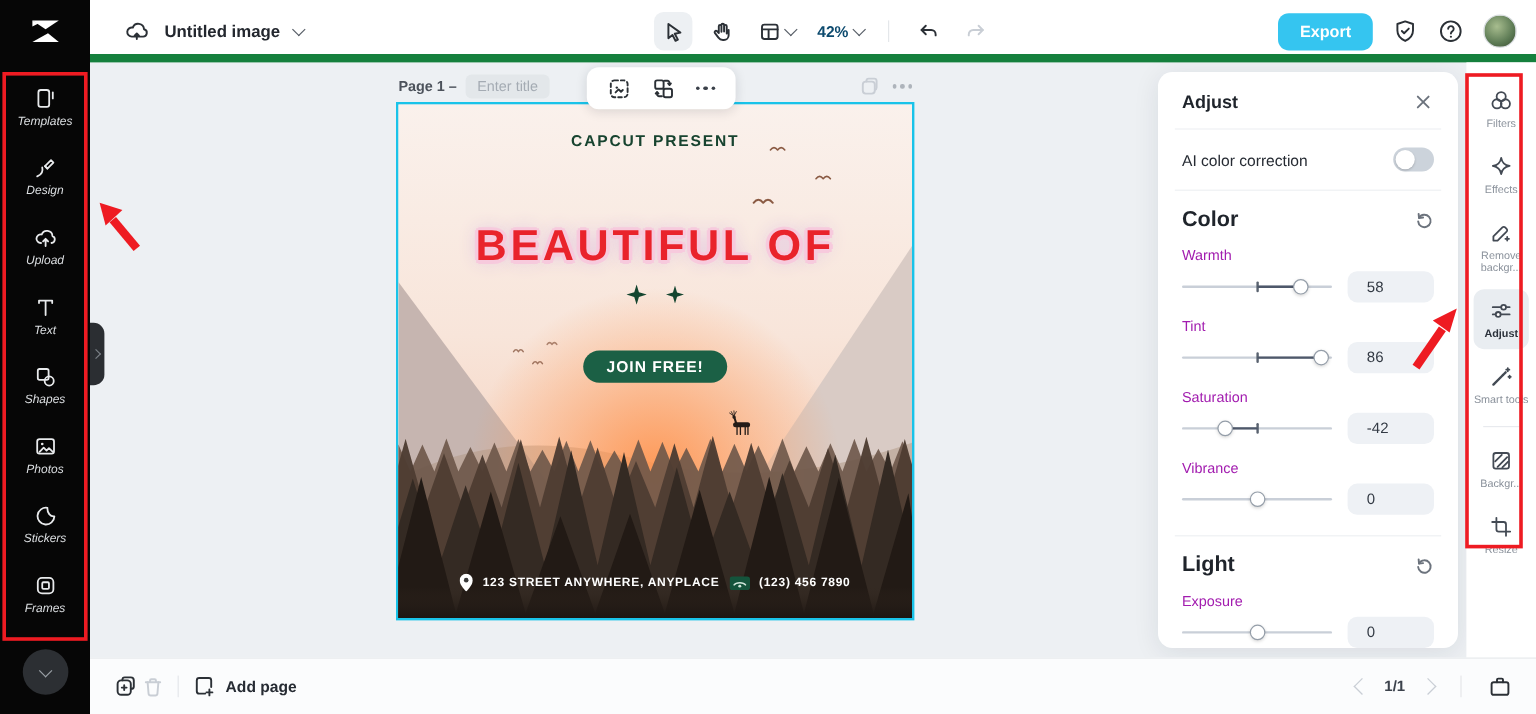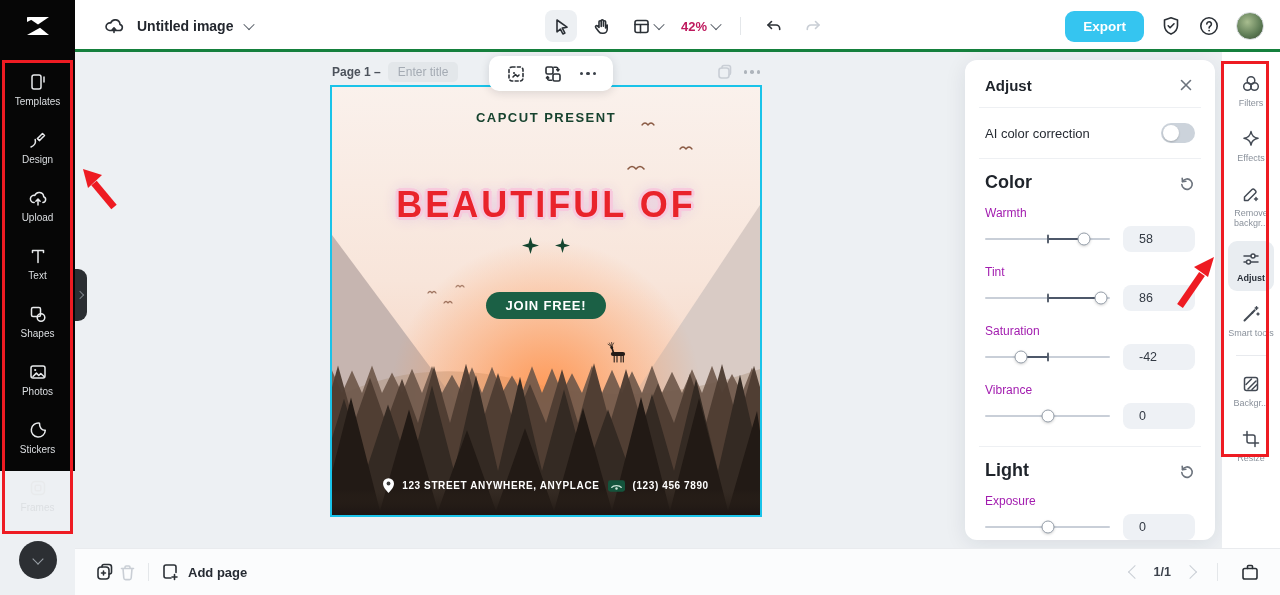--- a/index.html
+++ b/index.html
@@ -5,36 +5,36 @@
   * { margin:0; padding:0; box-sizing:border-box; }
   html,body { width:1280px; height:595px; }
   body { font-family:"Liberation Sans", sans-serif; background:#edf0f3; position:relative; overflow:hidden; color:#262b33; }
   svg { display:block; }
   .ic { stroke:#2b3036; fill:none; stroke-width:1.6; stroke-linecap:round; stroke-linejoin:round; }
   .sic { stroke:#e8eaec; fill:none; stroke-width:1.5; stroke-linecap:round; stroke-linejoin:round; }
   .ric { stroke:#434a54; fill:none; stroke-width:1.5; stroke-linecap:round; stroke-linejoin:round; }
   .dim { stroke:#c9ced5; }
 
   
-  .topbar { position:absolute; left:75px; top:0; right:0; height:52px; background:#fff; border-bottom:3px solid #15803d; z-index:5; }
+  .topbar { position:absolute; left:75px; top:0; right:0; height:52px; background:#fff; border-bottom:7px solid #15803d; z-index:5; }
   .tb-left { position:absolute; left:28px; top:0; height:52px; display:flex; align-items:center; gap:12px; }
   .tb-title { font-size:14px; font-weight:700; color:#23272e; }
   .tb-center { position:absolute; left:470px; top:0; height:52px; display:flex; align-items:center; gap:8px; }
   .tool-btn { width:32px; height:32px; border-radius:8px; display:flex; align-items:center; justify-content:center; }
   .tool-btn.sel { background:#edf0f3; }
   .zoom-group { display:flex; align-items:center; gap:5px; margin:0 4px; }
-  .zoom-txt { font-size:13px; font-weight:600; color:#be185d; }
+  .zoom-txt { font-size:13px; font-weight:600; color:#0c4a6e; }
   .vdiv { width:1px; height:18px; background:#e4e7ea; margin:0 8px; }
   .tb-right { position:absolute; right:16px; top:0; height:52px; display:flex; align-items:center; gap:16px; }
   .export-btn { background:#35c5f0; color:#fff; font-weight:700; font-size:13.5px; border:none; border-radius:9px; padding:8px 18px; cursor:pointer; }
   .avatar { width:28px; height:28px; border-radius:50%; background:radial-gradient(circle at 40% 35%, #a8bd8f, #5c7a54 60%, #39492f); border:1px solid #d9dde1; }
   .chev { width:8px; height:8px; border-right:1.6px solid #565d66; border-bottom:1.6px solid #565d66; transform:rotate(45deg) translate(-1px,-1px); }
 
   
-  .sidebar { position:absolute; left:0; top:0; width:75px; height:471px; background:#060606; z-index:6; }
+  .sidebar { position:absolute; left:0; top:0; width:75px; height:595px; background:#060606; z-index:6;font-style:italic; }
   .logo { height:52px; display:flex; align-items:center; justify-content:center; }
   .side-items { position:absolute; top:60px; left:0; right:0; }
   .side-item { height:58px; display:flex; flex-direction:column; align-items:center; justify-content:center; gap:4px; cursor:pointer; }
   .side-item span { font-size:10px; color:#dcdfe2; }
   .side-more { position:absolute; left:50%; transform:translateX(-50%); top:541px; width:38px; height:38px; border-radius:50%; background:#2c2f33; display:flex; align-items:center; justify-content:center; }
   .side-more .chev { border-color:#9aa0a6; transform:rotate(45deg); margin-top:-3px; }
   .collapse-tab { position:absolute; left:75px; top:269px; width:12px; height:52px; background:#2b2e32; border-radius:0 9px 9px 0; z-index:4; display:flex; align-items:center; justify-content:center; }
   .collapse-tab .chev { width:6px; height:6px; border-color:#7b8187; transform:rotate(-45deg); margin-left:-3px; }
 
   

